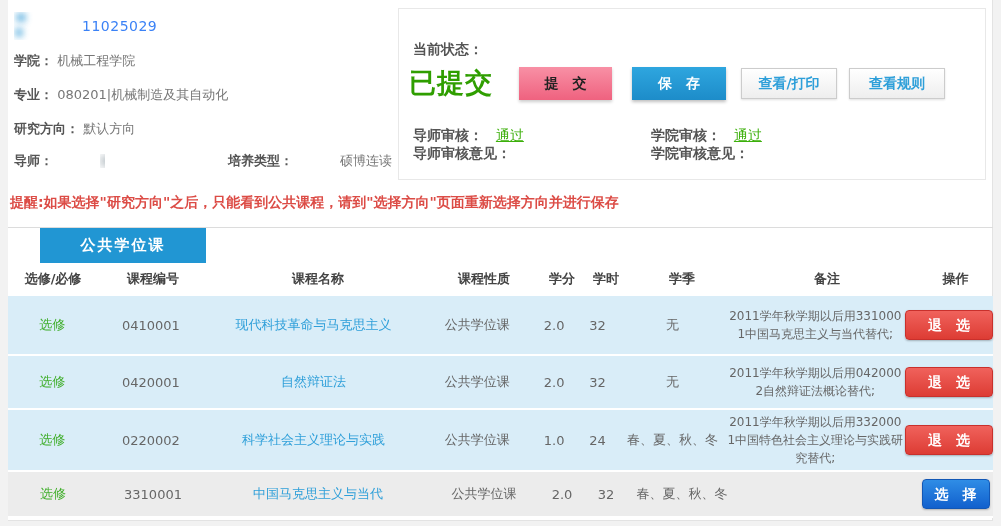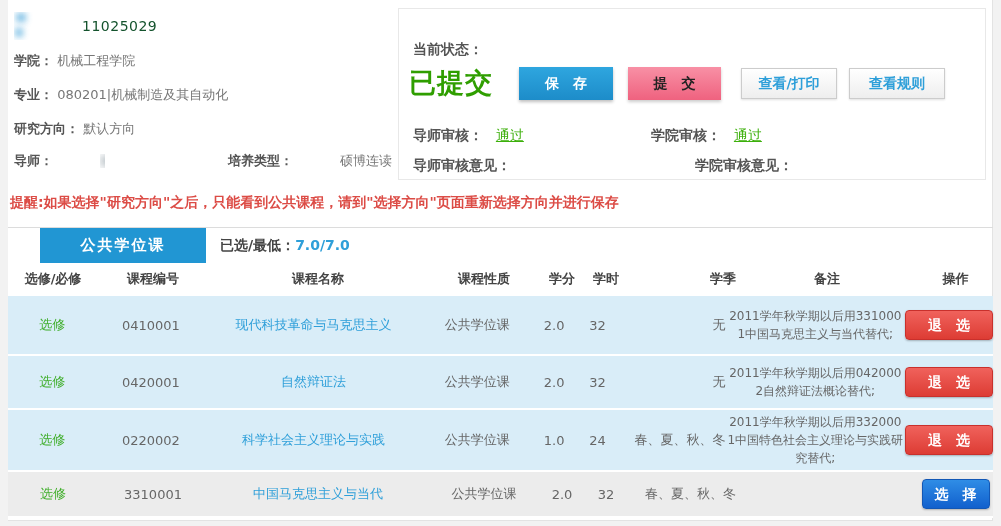--- a/index.html
+++ b/index.html
@@ -16,21 +16,21 @@
 
   
   .info { position:absolute; left:6px; top:6px; width:378px; font-size:13px; color:#777; }
   .info .row { position:absolute; left:0; white-space:nowrap; }
   .info .lab { font-weight:bold; color:#555; }
   .row-id        { top:6px;  display:flex; align-items:center; }
   .row-college   { top:46px; }
   .row-major     { top:80px; }
   .row-direction { top:114px;}
   .row-tutor     { top:146px; display:flex; align-items:center; width:378px;gap:47px; }
-  .stu-id { font-size:14px; color:#14532d; margin-left:14px; letter-spacing:0.5px; }
+  .stu-id { font-size:14px; color:#3b82f6; margin-left:14px; letter-spacing:0.5px; }
 
   .redact-id { position:relative; width:54px; height:28px; overflow:hidden; background:#fff; }
   .redact-id i { position:absolute; display:block; background:#5aaede; filter:blur(3px); opacity:.75; }
   .redact-id i.a { left:2px; top:1px;  width:10px; height:9px; }
   .redact-id i.b { left:1px; top:16px; width:8px;  height:9px; }
   .redact-tutor { display:inline-block; width:58px; height:14px; position:relative; overflow:hidden; }
   .redact-tutor i { position:absolute; left:1px; top:2px; width:22px; height:10px;
                     background:#9aa6ad; filter:blur(4px); opacity:.8; }
   .ttype { margin-left:76px; }
 
@@ -43,21 +43,21 @@
   .btn { display:inline-block; text-align:center; cursor:pointer; font-family:inherit; }
   .btn-save { width:94px; height:33px; line-height:33px; border:none; background:linear-gradient(#2ea6df,#1d8cc9);
               color:#fff; font-weight:bold; font-size:14px; box-shadow:0 2px 3px rgba(0,0,0,.25); margin-right:15px; }
   .btn-submit { width:93px; height:33px; line-height:33px; border:none; background:linear-gradient(#f890a5,#ef627f);
               color:#222; font-weight:bold; font-size:14px; box-shadow:0 2px 3px rgba(0,0,0,.2); margin-right:20px; }
   .btn-light { width:96px; height:31px; line-height:29px; background:linear-gradient(#ffffff,#eeeeee);
               border:1px solid #ccc; color:#2e9fd9; font-weight:bold; font-size:14px;
               box-shadow:0 1px 2px rgba(0,0,0,.12); margin-right:12px; }
   .audit-row, .opinion-row { position:absolute; left:14px; width:560px; display:flex;
               font-size:14px; font-weight:bold; color:#555; }
-  .audit-row { top:118px; } .opinion-row { top:148px;gap:44px; }
+  .audit-row { top:118px; } .opinion-row { top:136px; }
   .audit-col1 { width:238px; }
   .pass-link { color:#3db00c; text-decoration:underline; font-weight:normal; margin-left:8px; cursor:pointer; }
 
   
   .reminder { position:absolute; left:2px; top:194px; font-size:14px; font-weight:bold;
               color:#dc4c46; white-space:nowrap; }
 
   
   .tabbar { position:absolute; left:0; top:227px; width:985px; height:35px; border-top:1px solid #dcdcdc; }
   .tab { position:absolute; left:32px; top:0; width:166px; height:35px; background:#2196d3;
@@ -68,21 +68,21 @@
 
   
   .table { position:absolute; left:0; top:262px; width:985px; }
   .thead { display:flex; align-items:center; height:34px; font-size:13px; font-weight:bold; color:#444; }
   .trow  { display:flex; align-items:center; font-size:13px; color:#666; border-bottom:2px solid #fff; }
   .trow.sel   { background:#d9edf8; }
   .trow.unsel { background:#ececec; }
   .r1 { min-height:60px; } .r2 { min-height:54px; } .r3 { min-height:62px; } .r4 { min-height:46px; }
   .c { text-align:center; }
   .c1{width:90px;} .c2{width:110px;} .c3{width:220px;} .c4{width:112px;text-align:center;}
-  .c5{width:44px;} .c6{width:44px;} .c7{width:108px;text-align:right;} .c8{width:182px;} .c9{flex:1;}
+  .c5{width:44px;} .c6{width:44px;} .c7{width:108px;} .c8{width:182px;} .c9{flex:1;}
   .elective { color:#3fae2a; }
   .course-link { color:#2e9fd9; cursor:pointer; }
   .remark { font-size:12px; line-height:1.5; color:#666; max-width:164px; margin:4px auto; word-break:break-all; }
   .btn-withdraw { width:88px; height:30px; line-height:28px; border:1px solid #c9302c; border-radius:4px;
                   background:linear-gradient(#f0625c,#dd3c34); color:#fff; font-weight:bold; font-size:14px;
                   box-shadow:0 1px 2px rgba(0,0,0,.25); }
   .btn-select   { width:68px; height:30px; line-height:28px; border:1px solid #1257b5; border-radius:4px;
                   background:linear-gradient(#2f8de6,#1160cd); color:#fff; font-weight:bold; font-size:14px;
                   box-shadow:0 1px 2px rgba(0,0,0,.25); }
 </style>
@@ -119,22 +119,22 @@
         </span>
       <span class="lab ttype">培养类型：</span>
       <span>硕博连读</span>
     </div>
   </div>
 
   <div class="status-panel">
     <div class="status-label">当前状态：</div>
     <div class="status-row">
       <span class="status-value">已提交</span>
+      <button class="btn btn-submit">提　交</button>
       <button class="btn btn-save">保　存</button>
-      <button class="btn btn-submit">提　交</button>
       <button class="btn btn-light">查看/打印</button>
       <button class="btn btn-light">查看规则</button>
     </div>
     <div class="audit-row">
       <span class="audit-col1">
         <span>导师审核：</span>
         <span class="pass-link">通过</span>
       </span>
       <span>
         <span>学院审核：</span>
@@ -144,23 +144,20 @@
     <div class="opinion-row">
       <span class="audit-col1">导师审核意见：</span>
       <span>学院审核意见：</span>
     </div>
   </div>
 
   <div class="reminder">提醒:如果选择"研究方向"之后，只能看到公共课程，请到"选择方向"页面重新选择方向并进行保存</div>
 
   <div class="tabbar">
     <div class="tab">公共学位课</div>
-    <div class="sel-info">
-      <span>已选/最低：</span><b>7.0/7.0</b>
-    </div>
   </div>
 
   <div class="table">
     <div class="thead">
       <span class="c c1">选修/必修</span>
       <span class="c c2">课程编号</span>
       <span class="c c3">课程名称</span>
       <span class="c c4">课程性质</span>
       <span class="c c5">学分</span>
       <span class="c c6">学时</span>

